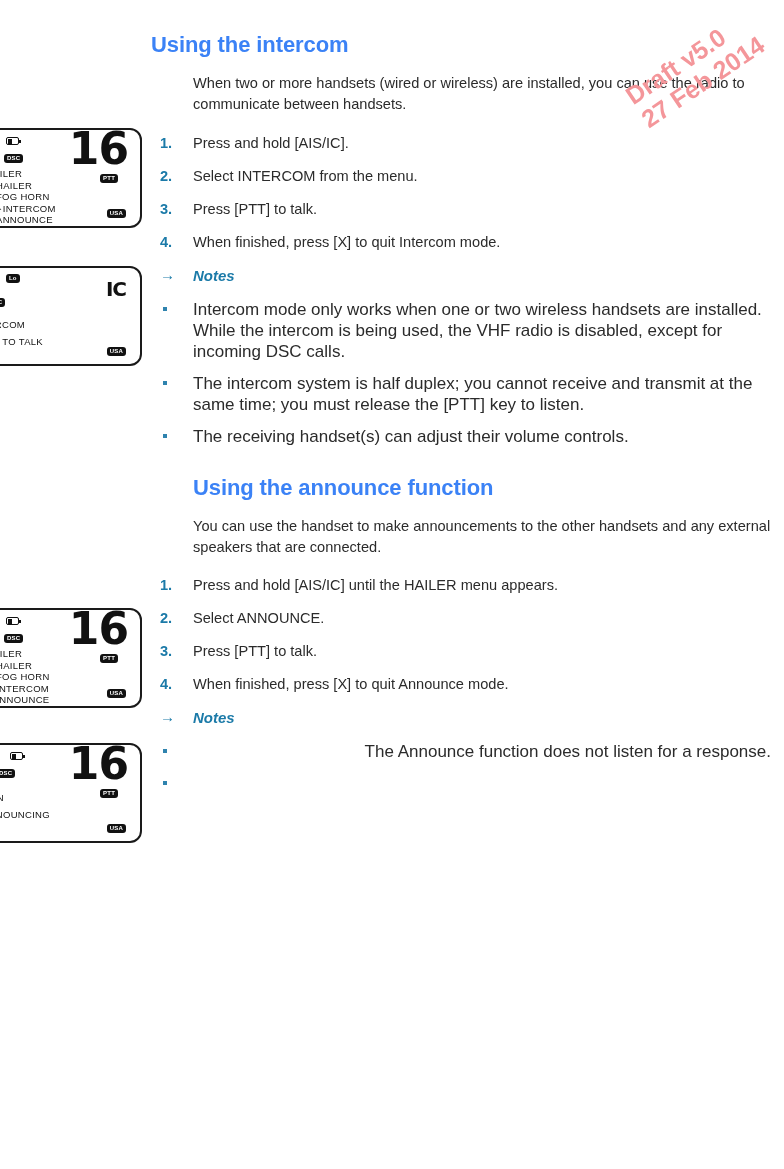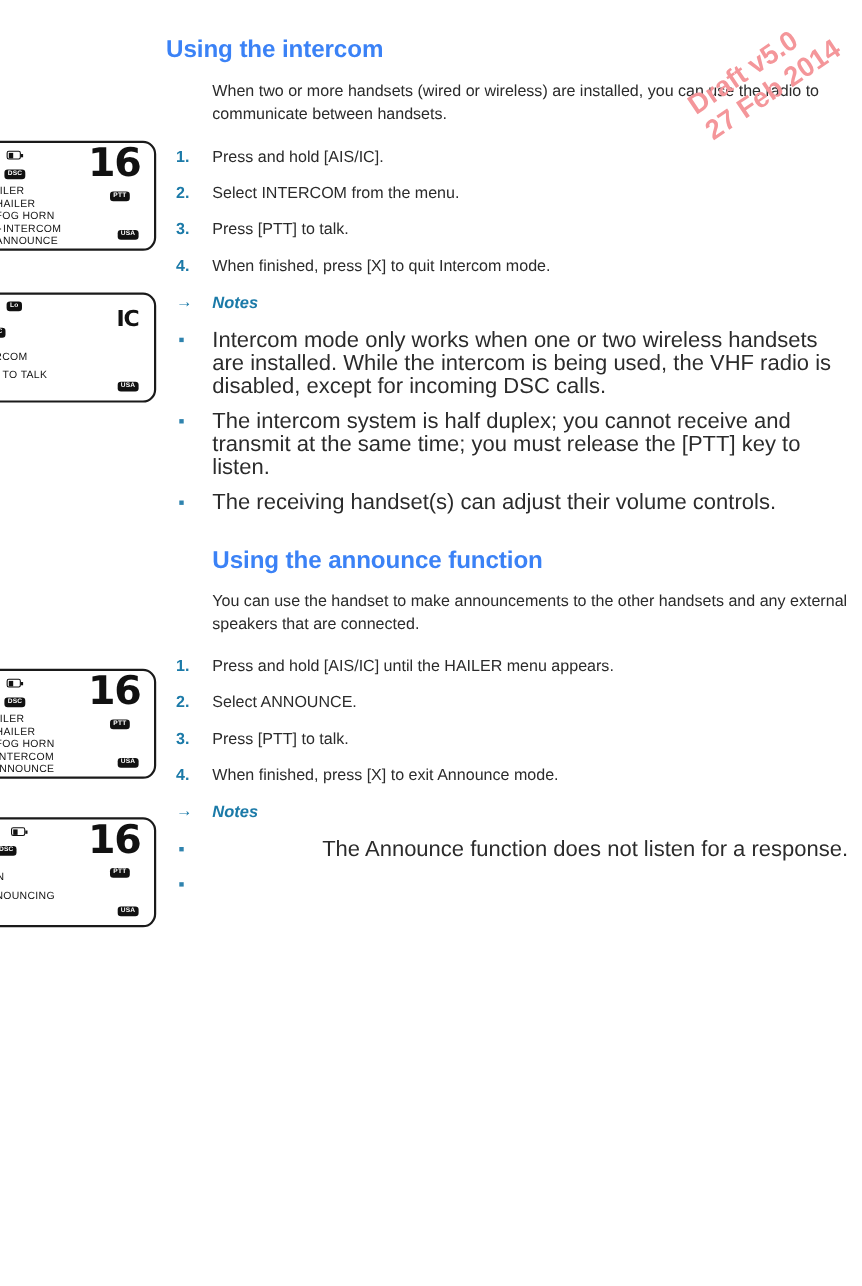--- a/index.html
+++ b/index.html
@@ -104,21 +104,21 @@
     width: 1.5px;
     height: 3px;
     background: #111111;
   }
   .chan {
     position: absolute;
     right: 12px;
     top: 2px;
     font-family: "DejaVu Sans", sans-serif;
     font-weight: 700;
-    font-size: 36px;
+    font-size: 44px;
     line-height: 34px;
     color: #111111;
     letter-spacing: -1px;
   }
   .chan.small {
     font-size: 20px;
     right: 14px;
     top: 4px;
   }
   .lcd-lines {
@@ -219,21 +219,21 @@
   ul.notes {
     margin: 0;
     padding: 0;
     list-style: none;
   }
   ul.notes li {
     position: relative;
     padding-left: 42px;
     margin-bottom: 11px;
     color: #2b2b2b;
-    font-size: 20px;
+    font-size: 17px;
     line-height: 21px;
   }
   ul.notes li .dot {
     position: absolute;
     left: 12px;
     top: 8px;
     width: 4px;
     height: 4px;
     background: #2f83ae;
   }
@@ -418,21 +418,21 @@
       <li>
         <span class="num">2.</span>
         <span>Select ANNOUNCE.</span>
       </li>
       <li>
         <span class="num">3.</span>
         <span>Press [PTT] to talk.</span>
       </li>
       <li>
         <span class="num">4.</span>
-        <span>When finished, press [X] to exit Announce mode.</span>
+        <span>When finished, press [X] to quit Announce mode.</span>
       </li>
     </ol>
 
     <p class="notes-head" style="margin-top:0px;">
       <span class="arrow">→</span>
       <span>Notes</span>
     </p>
 
     <ul class="notes" style="margin-top:13px;text-align:right;">
       <li>

